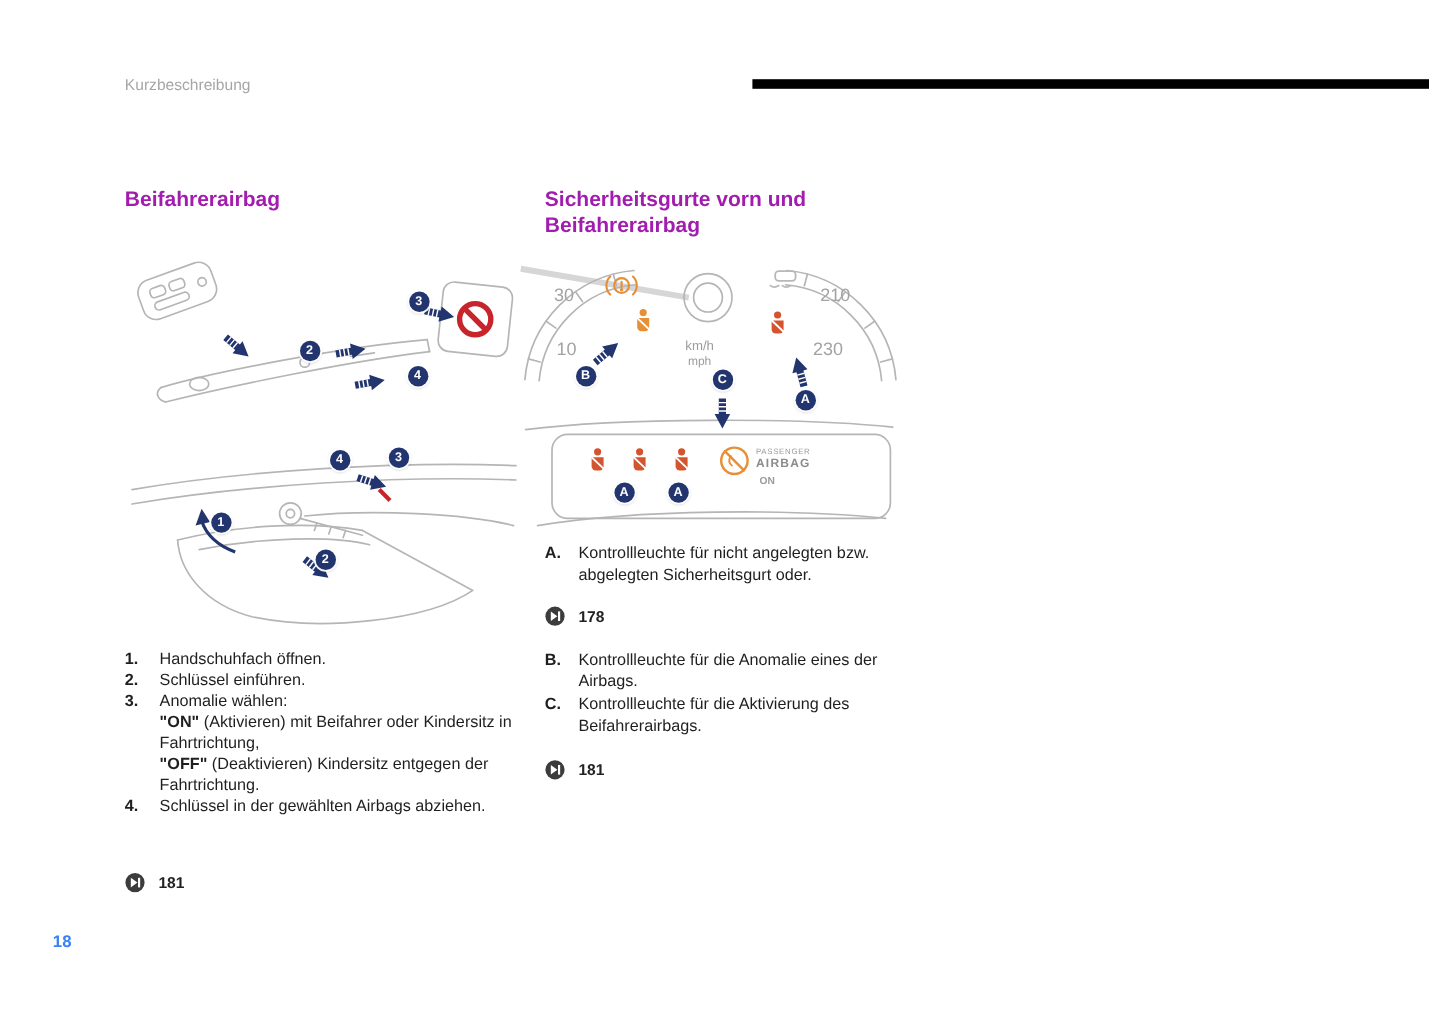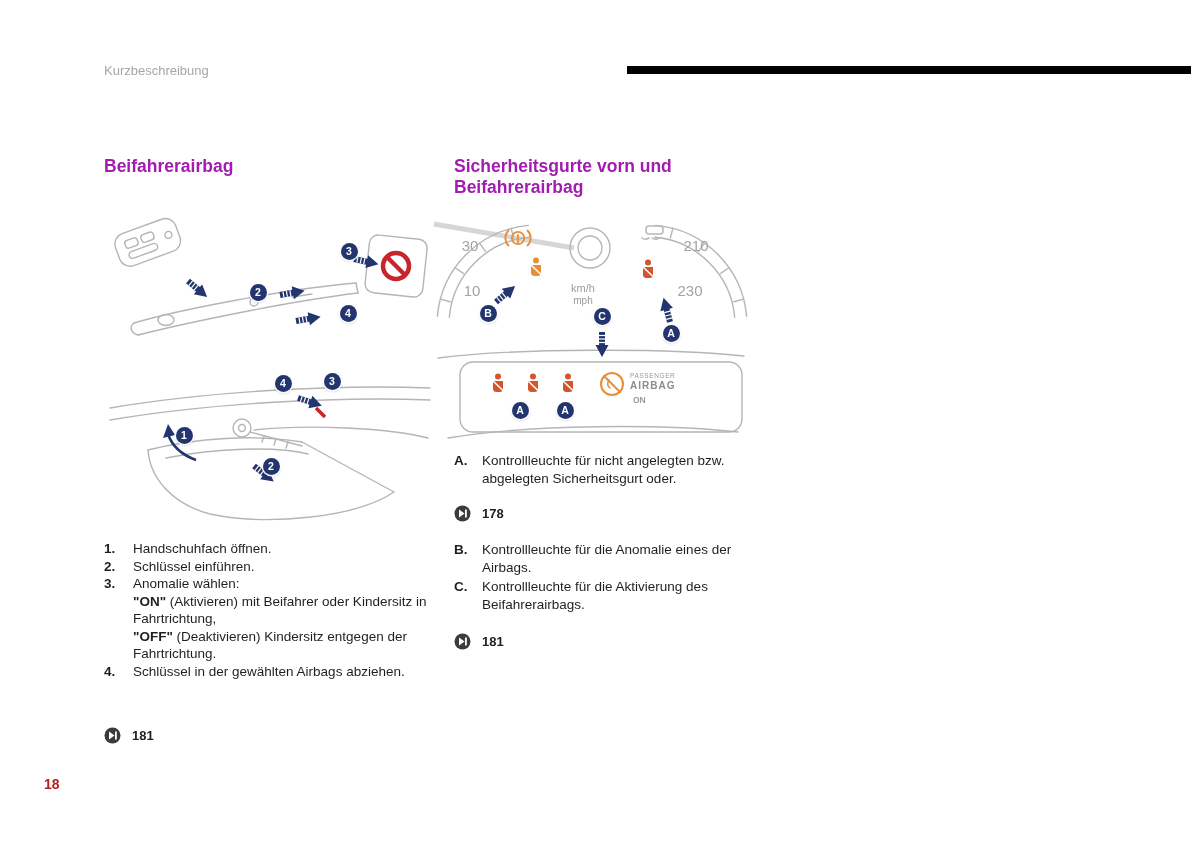--- a/index.html
+++ b/index.html
@@ -47,21 +47,21 @@
   #item-a { top:452px; } #item-b { top:541px; } #item-c { top:578px; }
 
   .ref { position:absolute; display:flex; align-items:center; gap:11px; }
   .ref svg { width:17px; height:17px; display:block; }
   .ref-num { font-size:13px; font-weight:bold; color:#222; }
   #ref-left { left:104px; top:727px; }
   #ref-178  { left:454px; top:505px; }
   #ref-181r { left:454px; top:633px; }
 
   .page-number { position:absolute; left:44px; top:776px; font-size:14px; font-weight:bold;
-                 color:#b91c1c; }
+                 color:#3b82f6; }
 </style>
 </head>
 <body>
 
 <svg width="0" height="0" style="position:absolute" aria-hidden="true">
   <defs>
     <g id="blockarrow">
       <polygon points="0,-3 13,-3 13,-6.5 25,0 13,6.5 13,3 0,3" fill="#23356e"></polygon>
       <line x1="3.5" y1="-3" x2="3.5" y2="3" stroke="#fff" stroke-width="1.2"></line>
       <line x1="7" y1="-3" x2="7" y2="3" stroke="#fff" stroke-width="1.2"></line>

